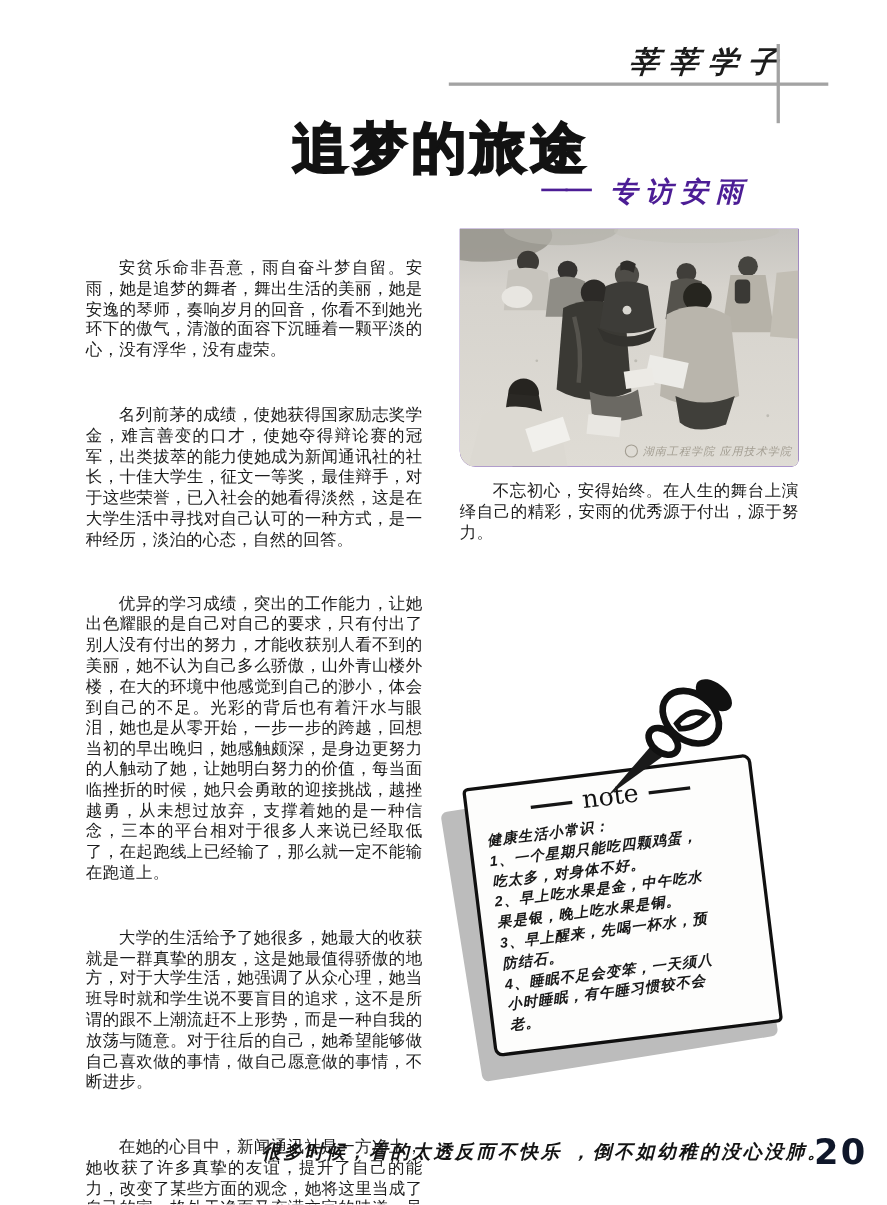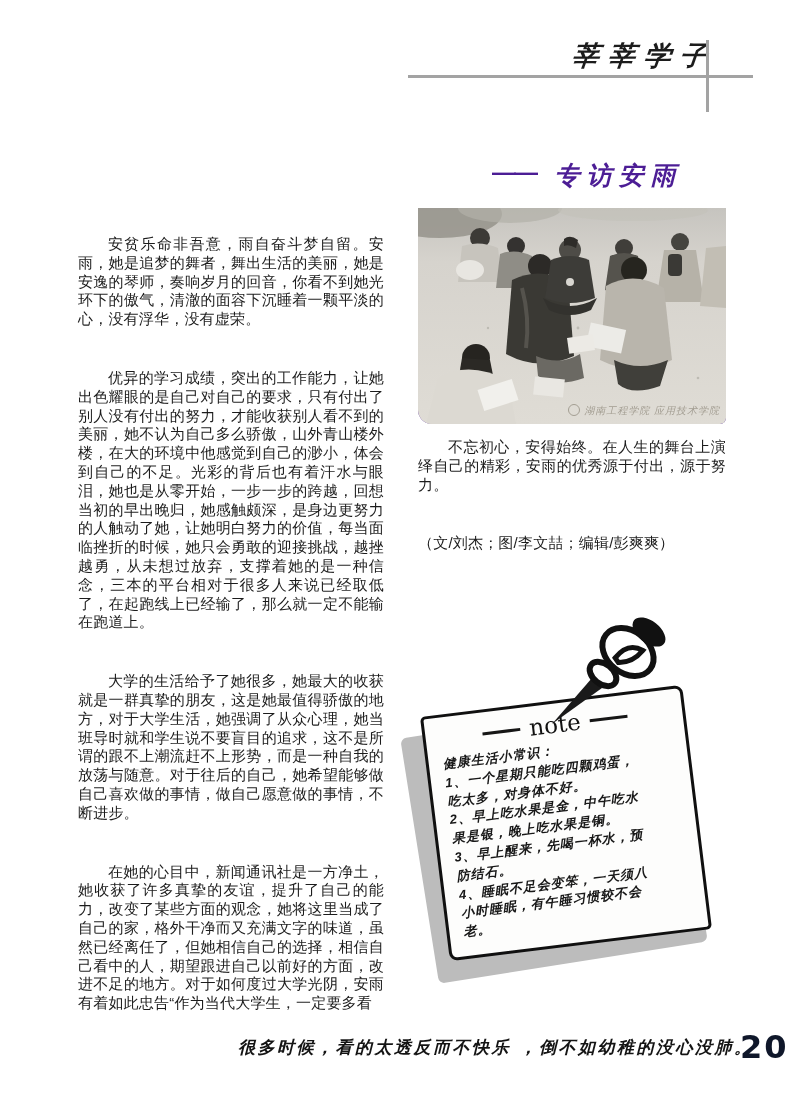--- a/index.html
+++ b/index.html
@@ -105,27 +105,29 @@
 </style>
 </head>
 <body>
 
 <div class="page">
 
   <div class="section-label">莘莘学子</div>
   <div class="h-rule"></div>
   <div class="v-rule"></div>
 
+  <h1 class="main-title">追梦的旅途</h1>
   <div class="subtitle">
     <span class="dash">——</span>
     <span class="sub-text">专访安雨</span>
   </div>
 
   <section class="col-left body-text">
     <p class="indent">安贫乐命非吾意，雨自奋斗梦自留。安雨，她是追梦的舞者，舞出生活的美丽，她是安逸的琴师，奏响岁月的回音，你看不到她光环下的傲气，清澈的面容下沉睡着一颗平淡的心，没有浮华，没有虚荣。</p>
+    <p class="indent">名列前茅的成绩，使她获得国家励志奖学金，难言善变的口才，使她夺得辩论赛的冠军，出类拔萃的能力使她成为新闻通讯社的社长，十佳大学生，征文一等奖，最佳辩手，对于这些荣誉，已入社会的她看得淡然，这是在大学生活中寻找对自己认可的一种方式，是一种经历，淡泊的心态，自然的回答。</p>
     <p class="indent">优异的学习成绩，突出的工作能力，让她出色耀眼的是自己对自己的要求，只有付出了别人没有付出的努力，才能收获别人看不到的美丽，她不认为自己多么骄傲，山外青山楼外楼，在大的环境中他感觉到自己的渺小，体会到自己的不足。光彩的背后也有着汗水与眼泪，她也是从零开始，一步一步的跨越，回想当初的早出晚归，她感触颇深，是身边更努力的人触动了她，让她明白努力的价值，每当面临挫折的时候，她只会勇敢的迎接挑战，越挫越勇，从未想过放弃，支撑着她的是一种信念，三本的平台相对于很多人来说已经取低了，在起跑线上已经输了，那么就一定不能输在跑道上。</p>
     <p class="indent">大学的生活给予了她很多，她最大的收获就是一群真挚的朋友，这是她最值得骄傲的地方，对于大学生活，她强调了从众心理，她当班导时就和学生说不要盲目的追求，这不是所谓的跟不上潮流赶不上形势，而是一种自我的放荡与随意。对于往后的自己，她希望能够做自己喜欢做的事情，做自己愿意做的事情，不断进步。</p>
     <p class="indent">在她的心目中，新闻通讯社是一方净土，她收获了许多真挚的友谊，提升了自己的能力，改变了某些方面的观念，她将这里当成了自己的家，格外干净而又充满文字的味道，虽然已经离任了，但她相信自己的选择，相信自己看中的人，期望跟进自己以前好的方面，改进不足的地方。对于如何度过大学光阴，安雨有着如此忠告“作为当代大学生，一定要多看</p>
   </section>
 
   <section class="col-right body-text">
     <figure class="photo">
       <svg viewBox="0 0 308 216" aria-hidden="true">
         <defs>
           <linearGradient id="pg" x1="0" y1="0" x2="0" y2="1">
@@ -185,21 +187,20 @@
         <path d="M44 150 Q36 190 48 216 L82 216 Q78 180 72 152 Z" fill="#2b2925"></path>
         <path d="M20 170 Q50 152 90 172 L98 216 L8 216 Z" fill="#dcd9d2"></path>
         <rect x="62" y="176" width="36" height="22" fill="#f1f0ec" transform="rotate(-18 80 187)"></rect>
 
         <rect x="150" y="128" width="26" height="16" fill="#eceae5" transform="rotate(-8 163 136)"></rect>
         <rect x="116" y="170" width="30" height="18" fill="#e9e7e2" transform="rotate(6 131 179)"></rect>
       </svg>
       <span class="watermark">湖南工程学院 应用技术学院</span>
     </figure>
     <p class="indent" style="margin-top:14px">不忘初心，安得始终。在人生的舞台上演绎自己的精彩，安雨的优秀源于付出，源于努力。</p>
-    <p class="credit">（文/刘杰；图/李文喆；编辑/彭爽爽）</p>
   </section>
 
   <div class="note-wrap">
     <svg class="pushpin" viewBox="0 0 132 116" aria-hidden="true">
       <path d="M6 110 L46 64 L56 74 Z" fill="#1a1a1a"></path>
       <ellipse cx="57" cy="60" rx="15" ry="10" fill="#ffffff" stroke="#111111" stroke-width="6" transform="rotate(38 57 60)"></ellipse>
       <ellipse cx="82" cy="38" rx="28" ry="21" fill="#ffffff" stroke="#111111" stroke-width="6" transform="rotate(38 82 38)"></ellipse>
       <path d="M70 46 Q80 28 96 34 Q88 48 74 50 Z" fill="none" stroke="#111111" stroke-width="5" transform="rotate(10 82 40)"></path>
       <ellipse cx="103" cy="18" rx="19" ry="11" fill="#111111" transform="rotate(38 103 18)"></ellipse>
     </svg>

